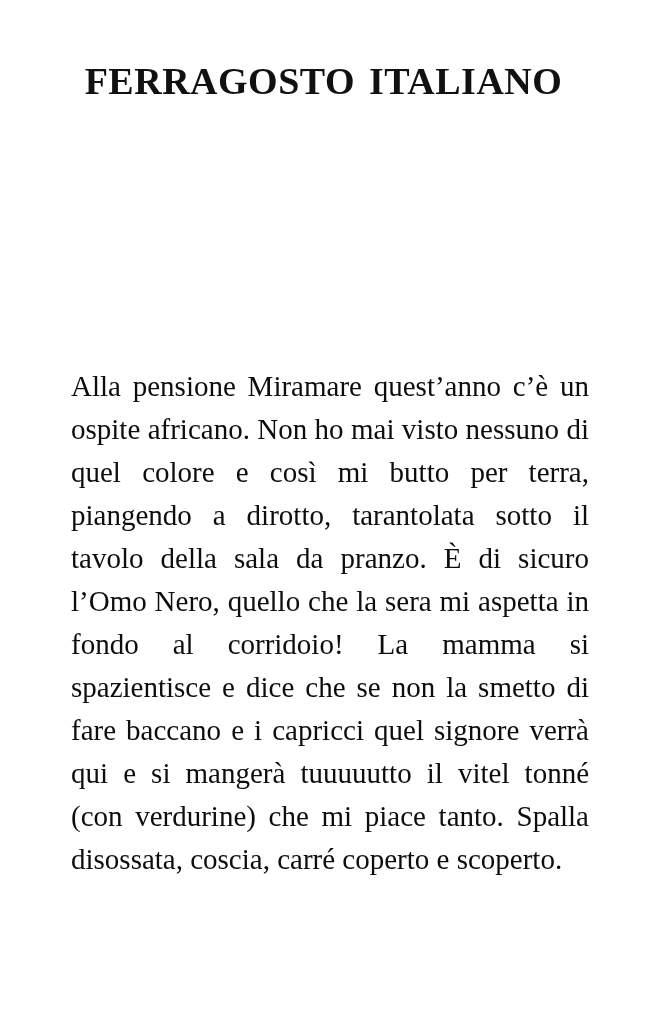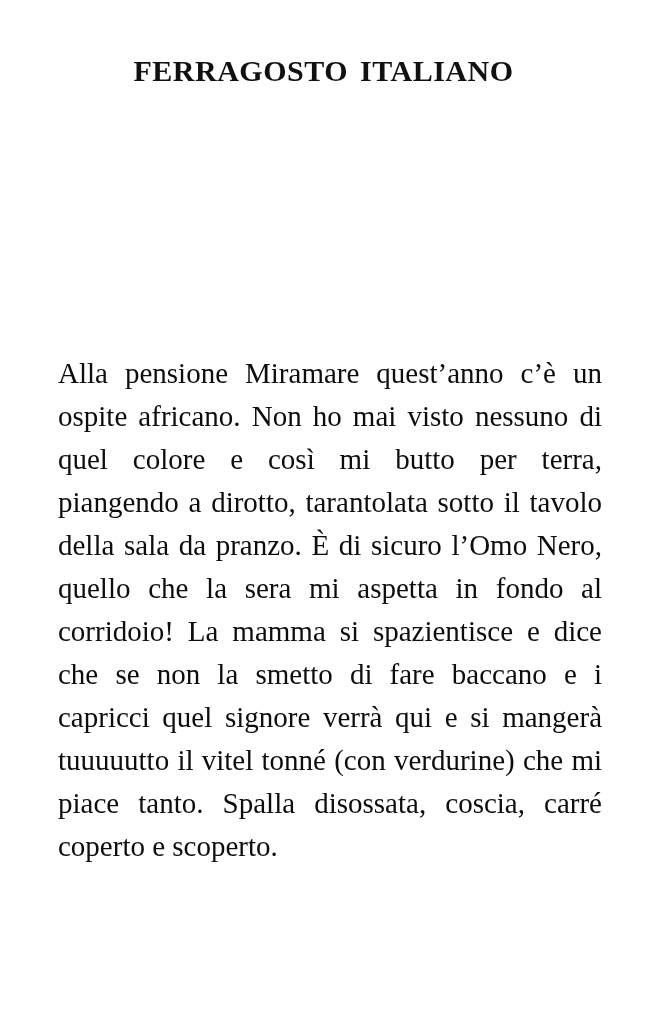--- a/index.html
+++ b/index.html
@@ -22,33 +22,33 @@
     background: #ffffff;
   }
   .chapter-title {
     position: absolute;
     top: 34px;
     left: 0;
     width: 647px;
     text-align: center;
     font-family: "Liberation Serif", serif;
     font-weight: bold;
-    font-size: 30px;
+    font-size: 38px;
     letter-spacing: 0.5px;
     color: #111111;
     word-spacing: 4px;
   }
   .body-block {
     position: absolute;
     top: 352px;
     left: 58px;
     width: 544px;
   }
   .body-text {
-    margin: 0;
+    margin: 13px;
     font-family: "Liberation Serif", serif;
     font-size: 29px;
     line-height: 43px;
     text-align: justify;
     text-justify: inter-word;
     color: #0d0d0d;
     hyphens: none;
   }
 </style>
 </head>

